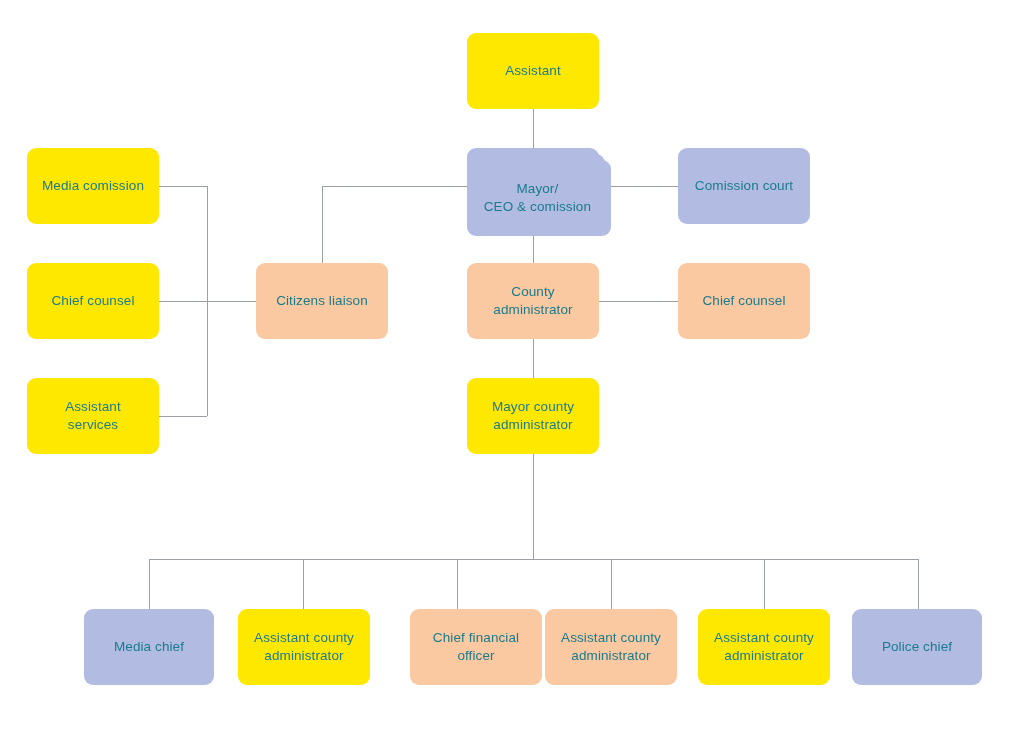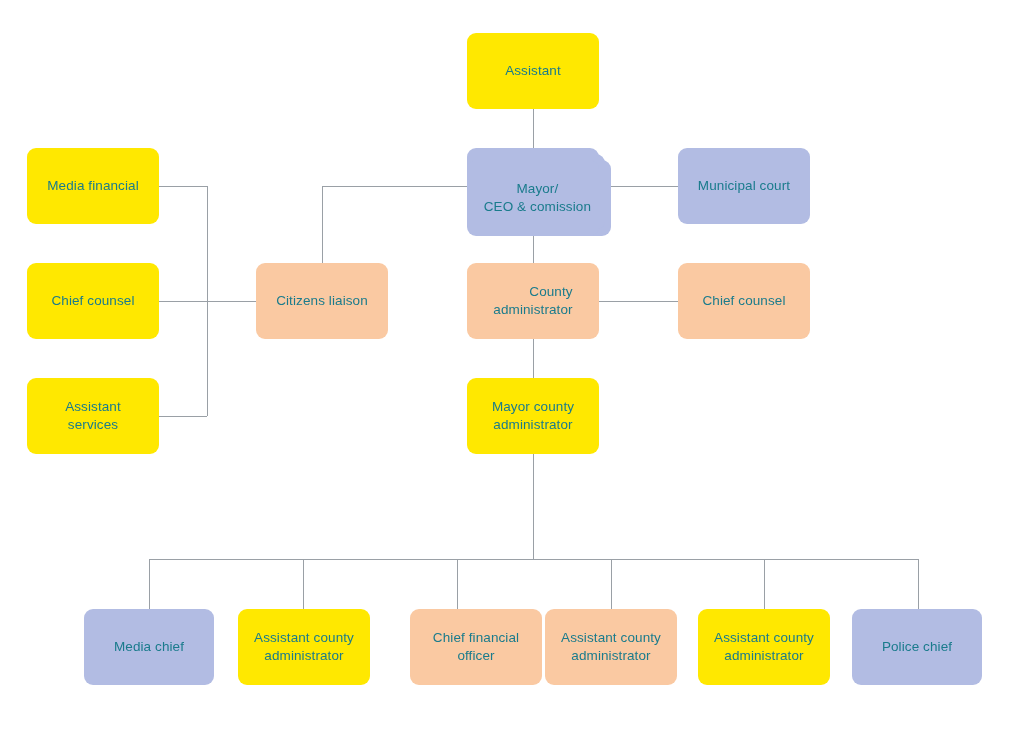--- a/index.html
+++ b/index.html
@@ -109,36 +109,36 @@
       <div class="node stack" style="background: transparent; padding: 0px; left: 467px; top: 148px; width: 144px; height: 88px;">
         <div class="layer l3" style="width: 132px; height: 76px; background: rgb(178, 188, 227);"></div>
         <div class="layer l2" style="width: 132px; height: 76px; background: rgb(178, 188, 227);"></div>
         <div class="layer l1" style="width: 132px; height: 76px; background: rgb(178, 188, 227);"></div>
         <div class="top" style="width: 132px; height: 76px; background: rgb(178, 188, 227); color: rgb(26, 123, 140);">
           <span class="label">Mayor/
 CEO &amp; comission</span>
         </div>
       </div>
       <div class="node fill-blue" style="left: 678px; top: 148px; width: 132px; height: 76px; background: rgb(178, 188, 227); color: rgb(26, 123, 140);">
-        <span class="label">Municipal court</span>
+        <span class="label">Comission court</span>
       </div>
       <div class="node fill-yellow" style="left: 27px; top: 148px; width: 132px; height: 76px; background: rgb(255, 232, 0); color: rgb(26, 123, 140);">
-        <span class="label">Media financial</span>
+        <span class="label">Media comission</span>
       </div>
       <div class="node fill-yellow" style="left: 27px; top: 263px; width: 132px; height: 76px; background: rgb(255, 232, 0); color: rgb(26, 123, 140);">
         <span class="label">Chief counsel</span>
       </div>
       <div class="node fill-yellow" style="left: 27px; top: 378px; width: 132px; height: 76px; background: rgb(255, 232, 0); color: rgb(26, 123, 140);">
         <span class="label">Assistant
 services</span>
       </div>
       <div class="node fill-peach" style="left: 256px; top: 263px; width: 132px; height: 76px; background: rgb(250, 201, 162); color: rgb(26, 123, 140);">
         <span class="label">Citizens liaison</span>
       </div>
-      <div class="node fill-peach" style="left: 467px; top: 263px; width: 132px; height: 76px; background: rgb(250, 201, 162); color: rgb(26, 123, 140); text-align: right;">
+      <div class="node fill-peach" style="left: 467px; top: 263px; width: 132px; height: 76px; background: rgb(250, 201, 162); color: rgb(26, 123, 140);">
         <span class="label">County
 administrator</span>
       </div>
       <div class="node fill-peach" style="left: 678px; top: 263px; width: 132px; height: 76px; background: rgb(250, 201, 162); color: rgb(26, 123, 140);">
         <span class="label">Chief counsel</span>
       </div>
       <div class="node fill-yellow" style="left: 467px; top: 378px; width: 132px; height: 76px; background: rgb(255, 232, 0); color: rgb(26, 123, 140);">
         <span class="label">Mayor county
 administrator</span>
       </div>

